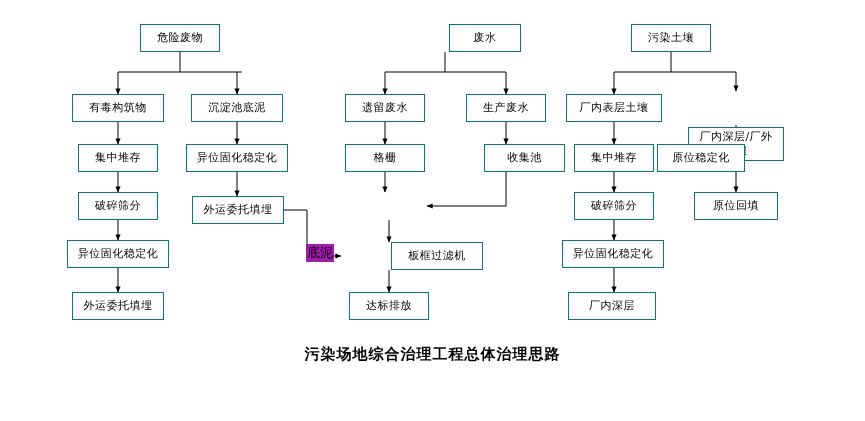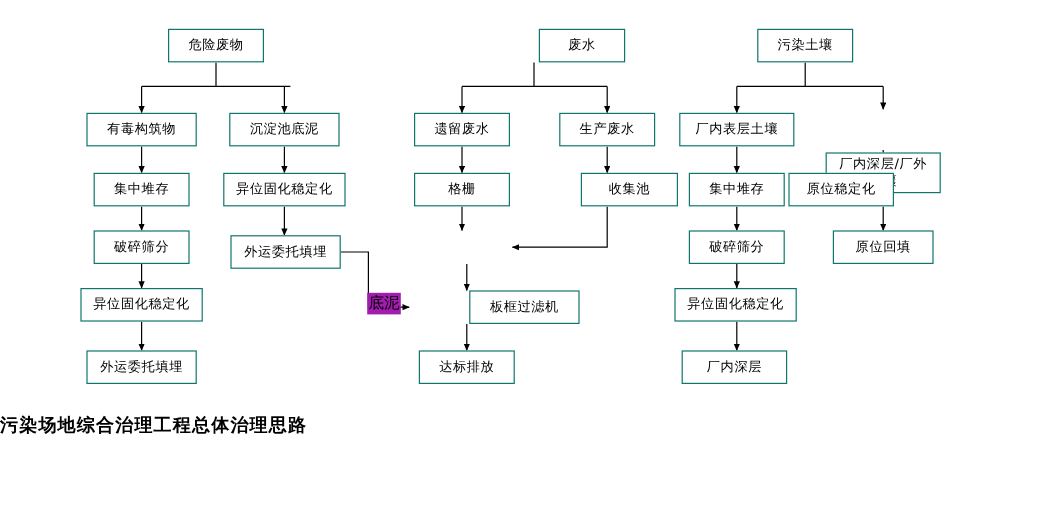--- a/index.html
+++ b/index.html
@@ -38,20 +38,21 @@
     font-size: 13px;
     background: #a21caf;
     padding: 0 1px;
     white-space: nowrap;
   }
   #title {
     position: absolute;
     left: 0;
     top: 345px;
     width: 865px;
+    text-align: center;
     font-size: 15px;
     font-weight: bold;
     color: #000000;
     letter-spacing: 1px;
   }
   svg#edges {
     position: absolute;
     left: 0;
     top: 0;
     width: 865px;

